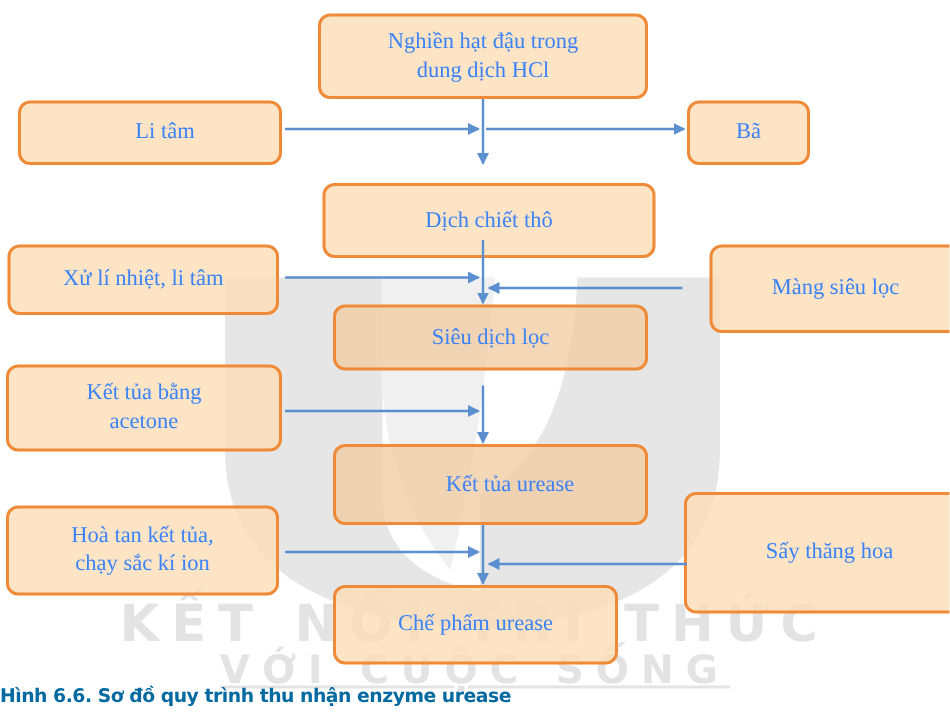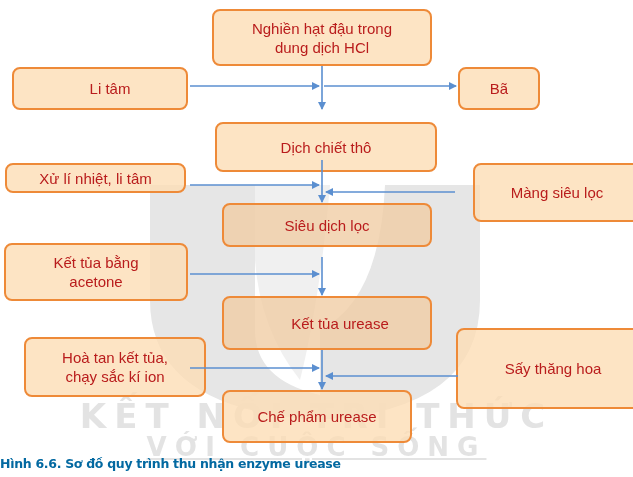--- a/index.html
+++ b/index.html
@@ -1,19 +1,19 @@
 <!DOCTYPE html>
 <html><head>
 <meta charset="utf-8">
 <style>
   html, body { margin:0; padding:0; background:#ffffff; }
   body { width:633px; height:477px; position:relative; overflow:hidden; font-family:"Liberation Sans", sans-serif; }
   .wm { position:absolute; z-index:0; }
   .wm-text { position:absolute; left:0; width:633px; text-align:center; color:#e3e3e3; font-family:"DejaVu Sans", sans-serif; font-weight:bold; letter-spacing:8px; z-index:0; }
-  .box { position:absolute; box-sizing:border-box; border:2px solid #ee8a38; border-radius:8px; background:rgba(253,220,180,0.78); display:flex; align-items:center; justify-content:center; text-align:center; color:#b91c1c; font-size:15px; line-height:19px; z-index:2; padding:0 6px; }
+  .box { position:absolute; box-sizing:border-box; border:2px solid #ee8a38; border-radius:8px; background:rgba(253,220,180,0.78); display:flex; align-items:center; justify-content:center; text-align:center; color:#3b82f6; font-size:15px; line-height:19px; z-index:2; padding:0 6px;font-family:Liberation Serif, serif; }
   .box.main-dim { background:rgba(240,205,165,0.80); }
   svg.arrows { position:absolute; left:0; top:0; z-index:3; }
   .caption { position:absolute; left:0; top:456px; width:633px; font-family:"DejaVu Sans", sans-serif; font-weight:bold; font-size:12.5px; color:#0369a1; z-index:4; letter-spacing:-0.3px; }
 </style>
 </head>
 <body>
 
 <svg class="wm" width="633" height="477" viewBox="0 0 633 477">
   <path d="M150 185 L255 185 L255 330 Q255 380 320 395 L320 420 Q150 410 150 300 Z" fill="#e6e6e6"></path>
   <path d="M480 185 L385 185 Q380 300 320 330 L320 420 Q480 410 480 300 Z" fill="#e6e6e6"></path>
@@ -23,24 +23,24 @@
 <div class="wm-text" style="top:432px;font-size:26px;text-decoration:underline;">VỚI CUỘC SỐNG</div>
 
 <div class="box" style="left:212px;top:9px;width:220px;height:57px;white-space:pre-line;">Nghiền hạt đậu trong
 dung dịch HCl</div>
 <div class="box" style="left:215px;top:110px;width:222px;height:50px;margin-top:12px;">Dịch chiết thô</div>
 <div class="box main-dim" style="left:222px;top:203px;width:210px;height:44px;text-align:center;">Siêu dịch lọc</div>
 <div class="box main-dim" style="left:222px;top:296px;width:210px;height:54px;padding-left:32px;">Kết tủa urease</div>
 <div class="box" style="left:222px;top:390px;width:190px;height:53px;">Chế phẩm urease</div>
 
 <div class="box" style="left:12px;top:67px;width:176px;height:43px;padding-left:26px;">Li tâm</div>
-<div class="box" style="left:5px;top:163px;width:181px;height:30px;">Xử lí nhiệt, li tâm</div>
+<div class="box" style="left:5px;top:163px;width:181px;height:47px;">Xử lí nhiệt, li tâm</div>
 <div class="box" style="left:4px;top:243px;width:184px;height:58px;white-space:pre-line;">Kết tủa bằng
 acetone</div>
-<div class="box" style="left:4px;top:337px;width:182px;height:60px;white-space:pre-line;margin-left:20px;">Hoà tan kết tủa,
+<div class="box" style="left:4px;top:337px;width:182px;height:60px;white-space:pre-line;">Hoà tan kết tủa,
 chạy sắc kí ion</div>
 
 <div class="box" style="left:458px;top:67px;width:82px;height:43px;">Bã</div>
 <div class="box" style="left:473px;top:163px;width:168px;height:59px;">Màng siêu lọc</div>
 <div class="box" style="left:456px;top:328px;width:194px;height:81px;">Sấy thăng hoa</div>
 
 <svg class="arrows" width="633" height="477" viewBox="0 0 633 477">
   <defs>
     <marker id="ah" markerWidth="8" markerHeight="8" refX="7" refY="4" orient="auto" markerUnits="userSpaceOnUse">
       <path d="M0,0 L8,4 L0,8 Z" fill="#5b8fd0"></path>

